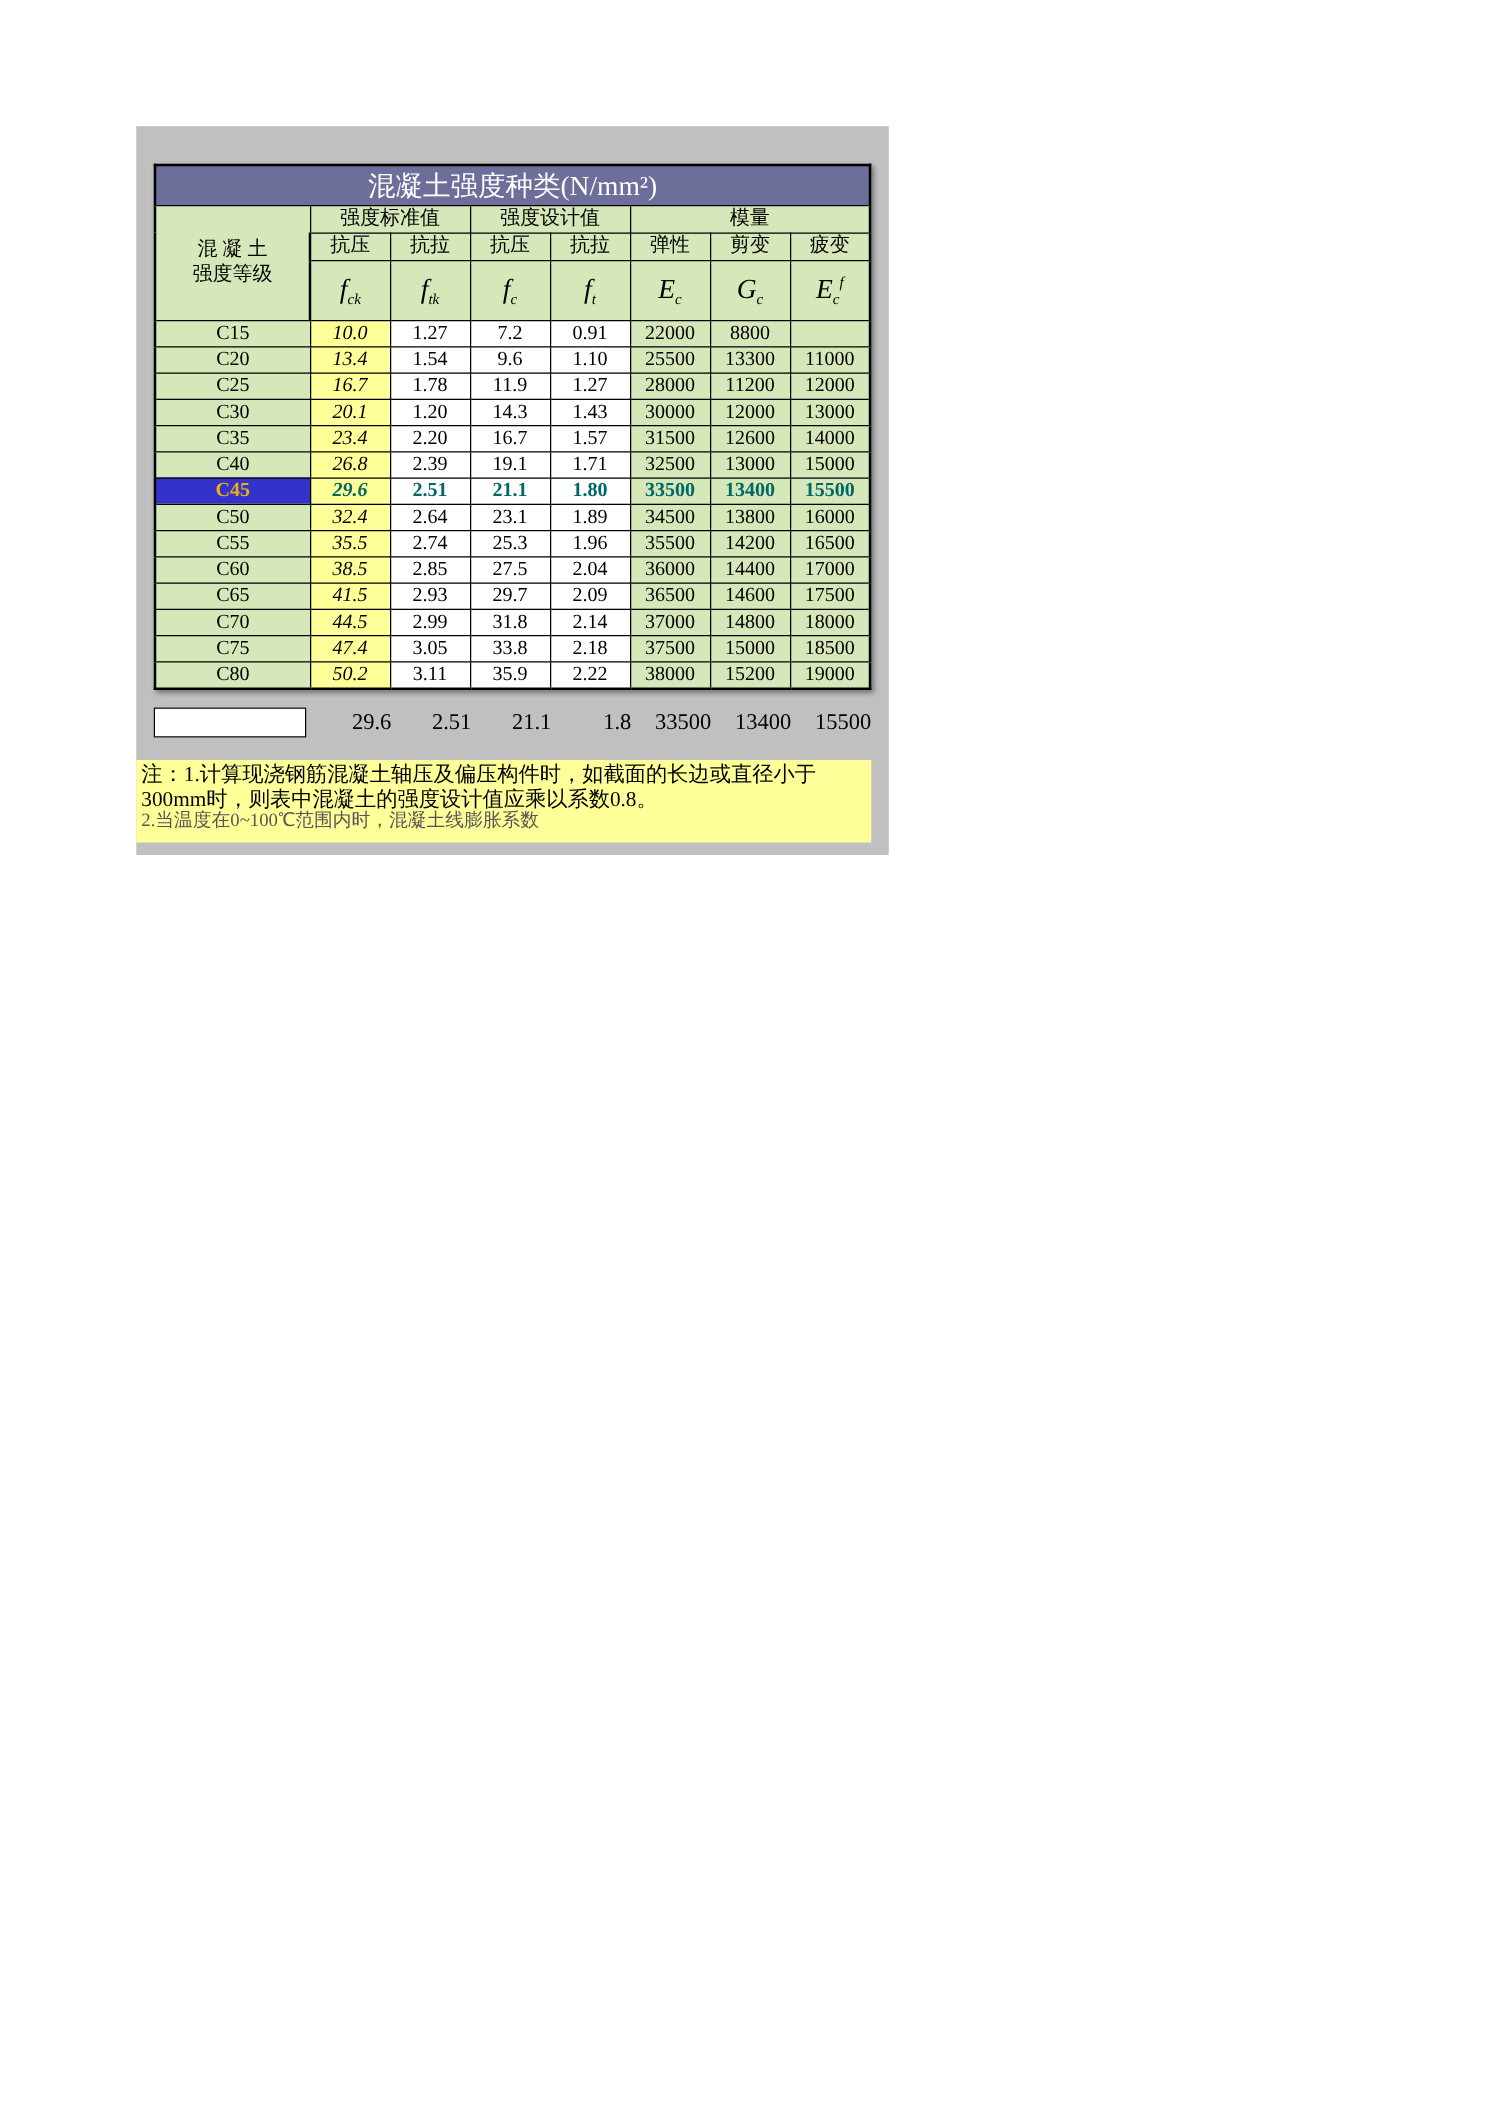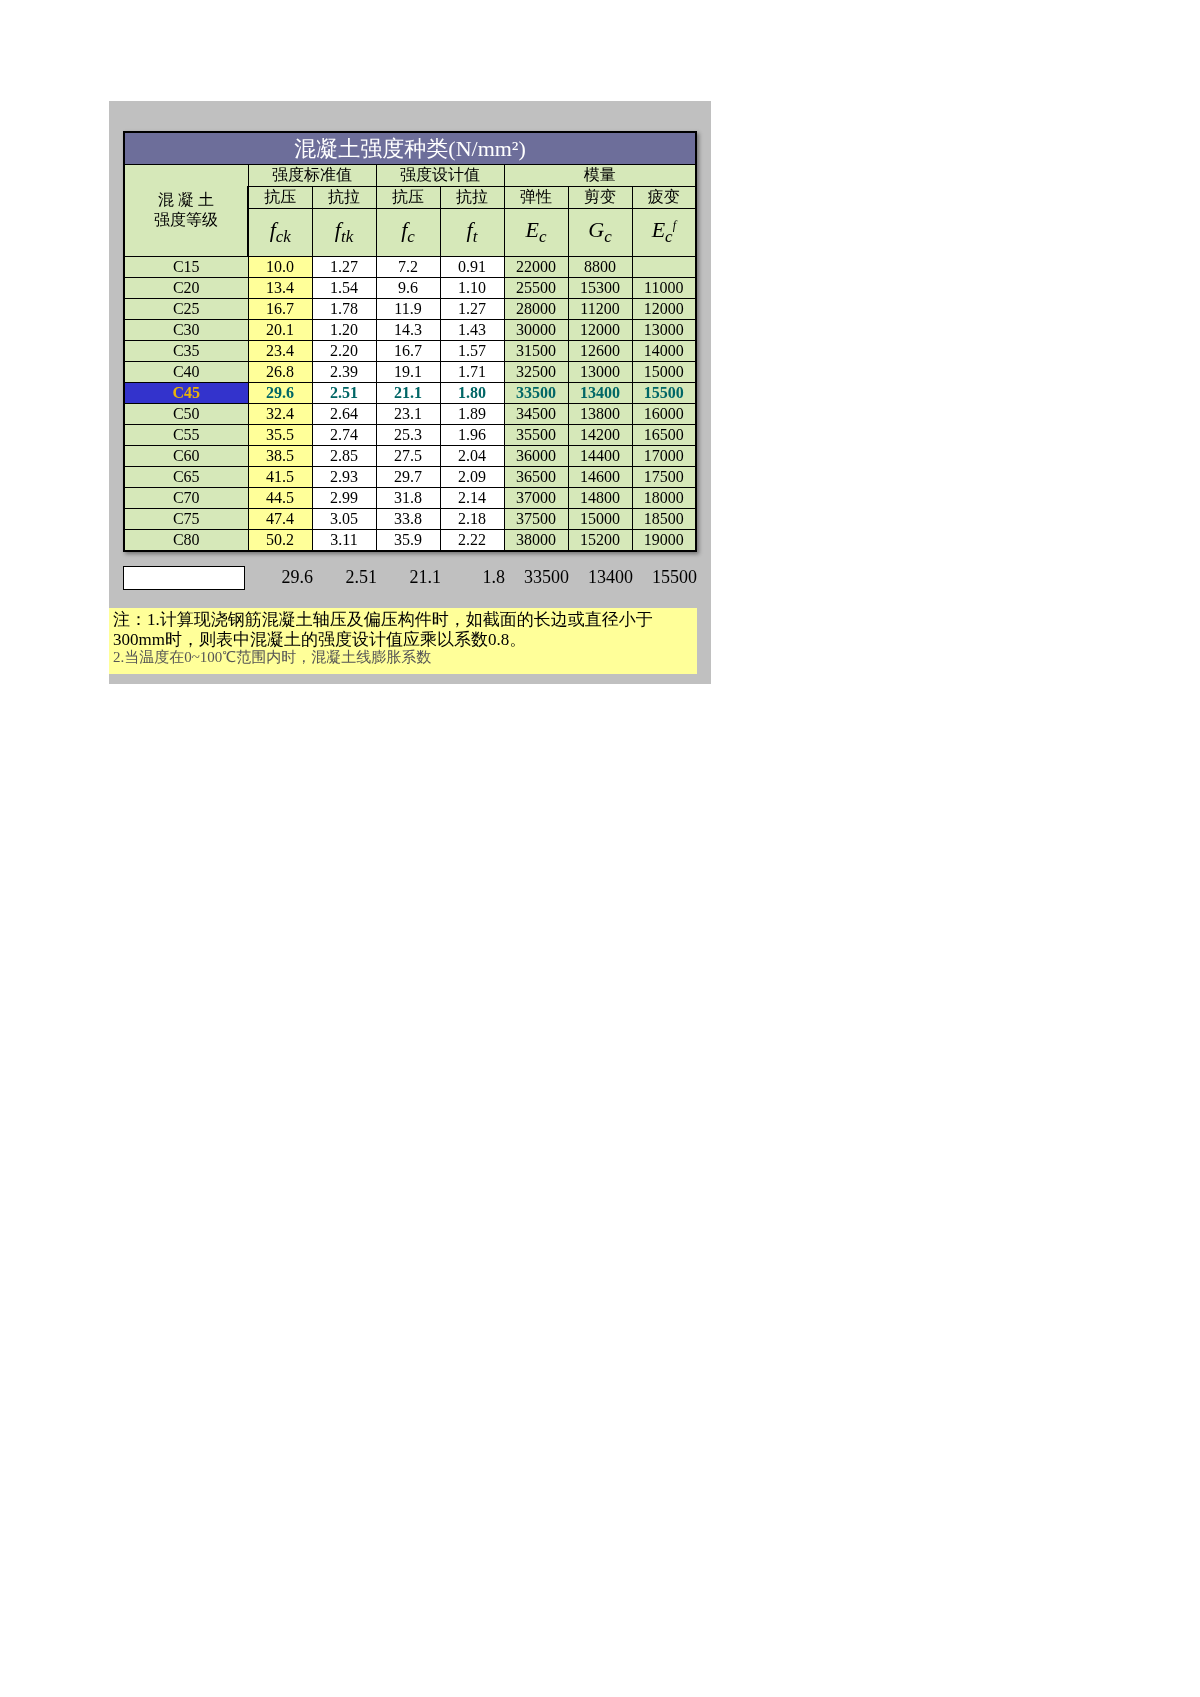--- a/index.html
+++ b/index.html
@@ -51,23 +51,23 @@
   .grp-head td, .grp-head th { background: #d6e8b9; height:22px; }
   .sub-head td { background: #d6e8b9; height:22px; }
   .sym-row td {
     background: #d6e8b9;
     height: 48px;
     font-family: "Times New Roman", serif;
     font-style: italic;
     font-size: 22px;
   }
   .sym-row sup { font-size: 12px; font-style: italic; }
-  .sym-row sub { font-size: 17px; }
+  .sym-row sub { font-size: 12px; }
   .grade-cell { background: #d6e8b9; font-family:"Times New Roman", serif; }
-  .data-fck { background: #ffff99; }
+  .data-fck { background: #ffff99; font-style: italic; }
   .data-plain { background: #ffffff; }
   .data-mod  { background: #d6e8b9; }
   .hl .grade-cell { background:#3333cc; color:#eab308; font-weight:bold;}
   .hl td { font-weight:bold; color:#006666; }
   .hl .data-fck { color:#006666; }
   .hl .data-plain { color:#006666; }
   .hl .data-mod { color:#006666; }
   .tbl tbody tr:last-child td { border-bottom:2px solid #000;}
   .tbl td:first-child { border-left:2px solid #000;}
   .tbl td:last-child  { border-right:2px solid #000;}
@@ -162,21 +162,21 @@
             <td class="data-mod">8800</td>
             <td class="data-mod"></td>
           </tr>
           <tr>
             <td class="grade-cell">C20</td>
             <td class="data-fck">13.4</td>
             <td class="data-plain">1.54</td>
             <td class="data-plain">9.6</td>
             <td class="data-plain">1.10</td>
             <td class="data-mod">25500</td>
-            <td class="data-mod">15300</td>
+            <td class="data-mod">13300</td>
             <td class="data-mod">11000</td>
           </tr>
           <tr>
             <td class="grade-cell">C25</td>
             <td class="data-fck">16.7</td>
             <td class="data-plain">1.78</td>
             <td class="data-plain">11.9</td>
             <td class="data-plain">1.27</td>
             <td class="data-mod">28000</td>
             <td class="data-mod">11200</td>

